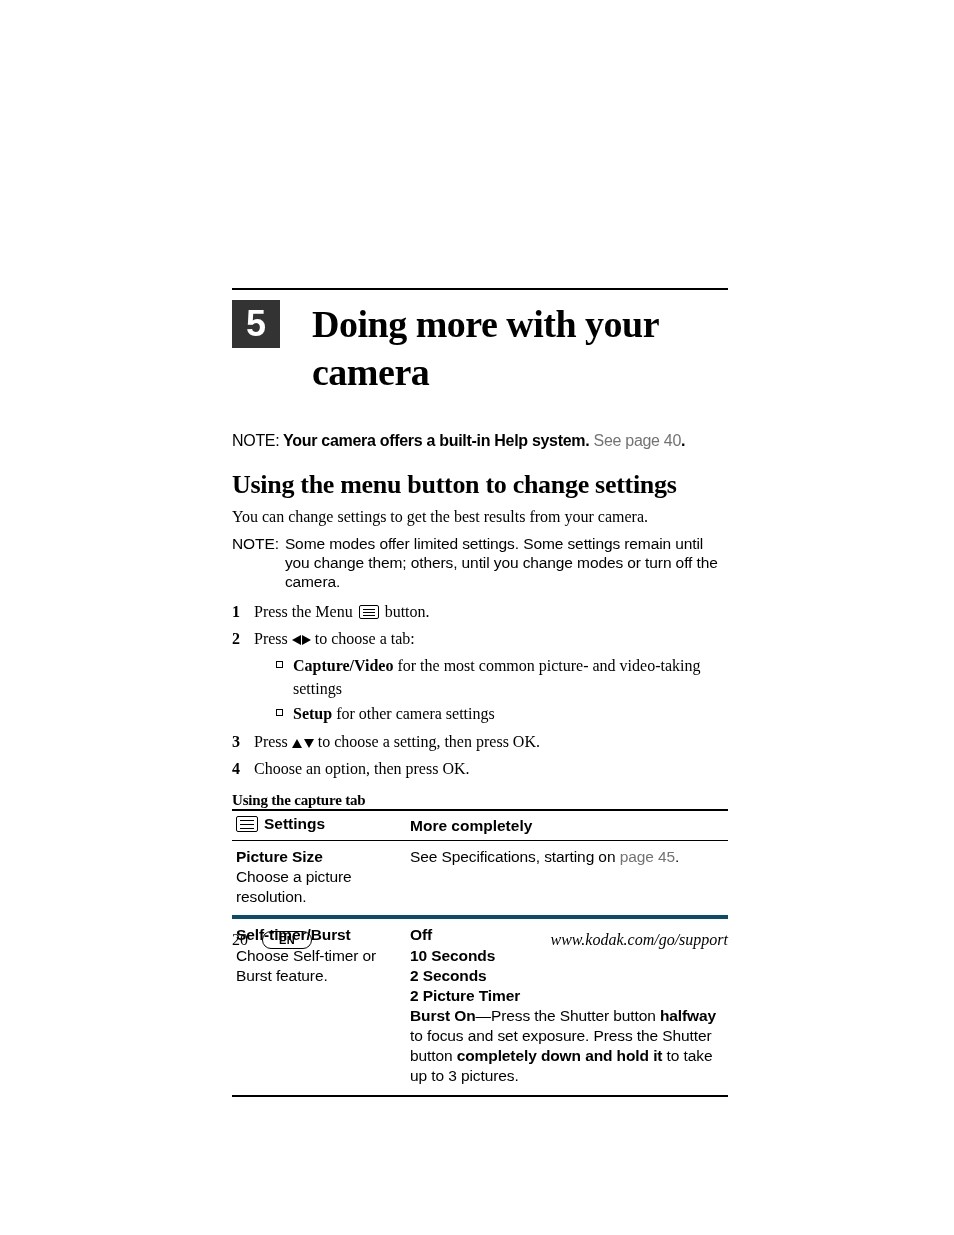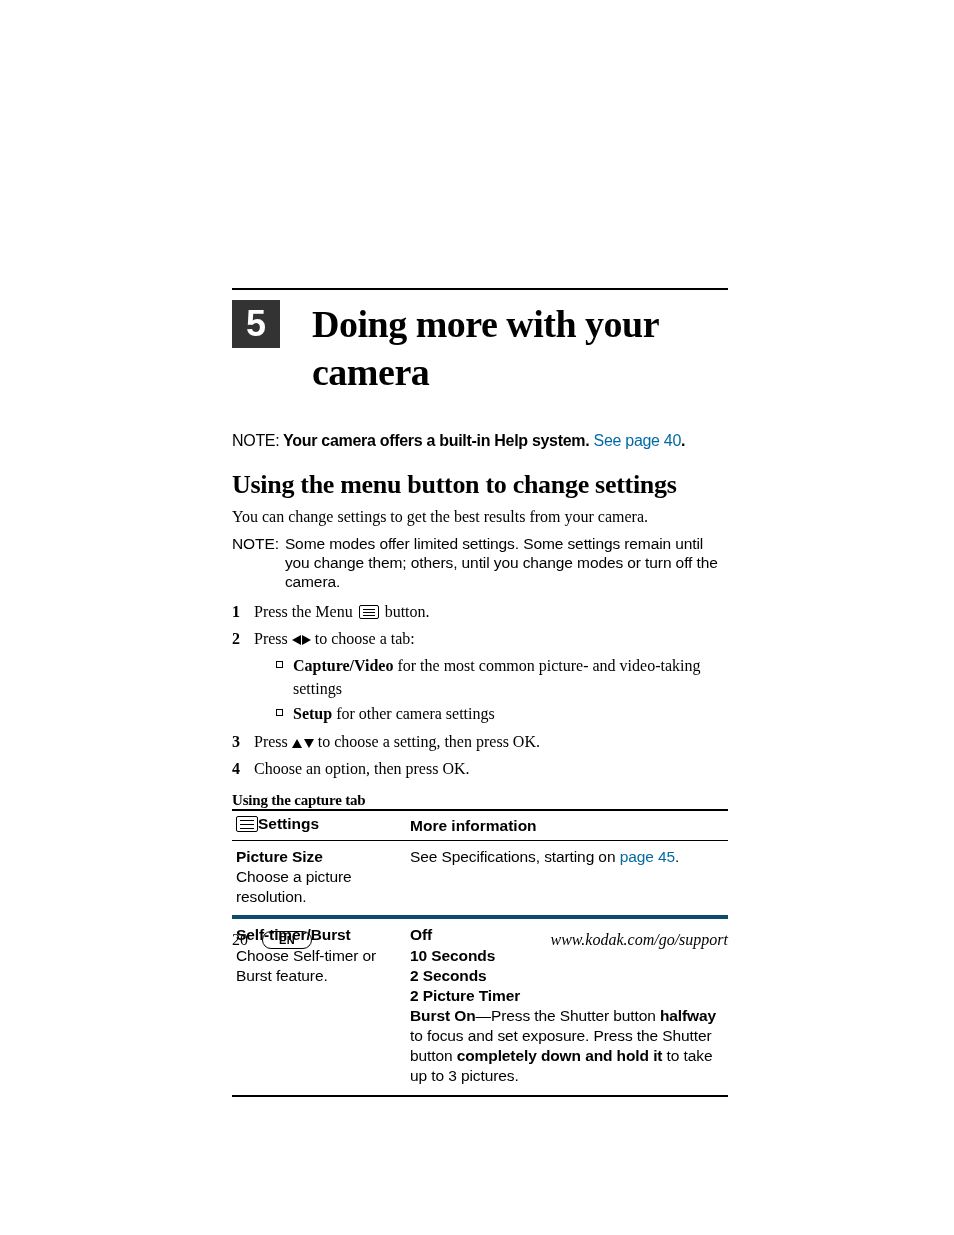--- a/index.html
+++ b/index.html
@@ -54,21 +54,21 @@
   .note-line {
     font-size: 16px;
     letter-spacing: -0.3px;
     margin-bottom: 20px;
   }
   .note-label {
     font-family: "Arial Narrow", Arial, sans-serif;
     font-stretch: condensed;
   }
   .link {
-    color: #0369a1;
+    color: #737373;
   }
   h2.section {
     font-family: "Times New Roman", serif;
     font-weight: 700;
     font-size: 26px;
     margin: 0 0 6px 0;
     letter-spacing: -0.3px;
   }
   .body {
     font-size: 16px;
@@ -182,20 +182,21 @@
     font-size: 15.5px;
     line-height: 1.3;
     letter-spacing: -0.1px;
   }
   table.settings td.left { width: 168px; padding-right: 2px; }
   table.settings tr.lastrow td { border-bottom: 2px solid #000; }
   .b { font-weight: 700; }
   .th-icon {
     display: inline-flex;
     align-items: center;
+    gap: 6px;
   }
   .icon-menu2 {
     display: inline-block;
     width: 22px;
     height: 16px;
     border: 1px solid #000;
     border-radius: 2px;
     box-sizing: border-box;
     position: relative;
   }
@@ -300,21 +301,21 @@
         <th>
           <span class="th-icon">
             <span class="icon-menu2">
                 <span></span>
                 <span></span>
                 <span></span>
               </span>
             <span>Settings</span>
           </span>
         </th>
-        <th>More information</th>
+        <th>More completely</th>
       </tr>
     </thead>
     <tbody>
       <tr>
         <td class="left">
           <div class="b">Picture Size</div>
           <div>Choose a picture resolution.</div>
         </td>
         <td>
           <span>See Specifications, starting on </span><span class="link">page 45</span><span>.</span>

